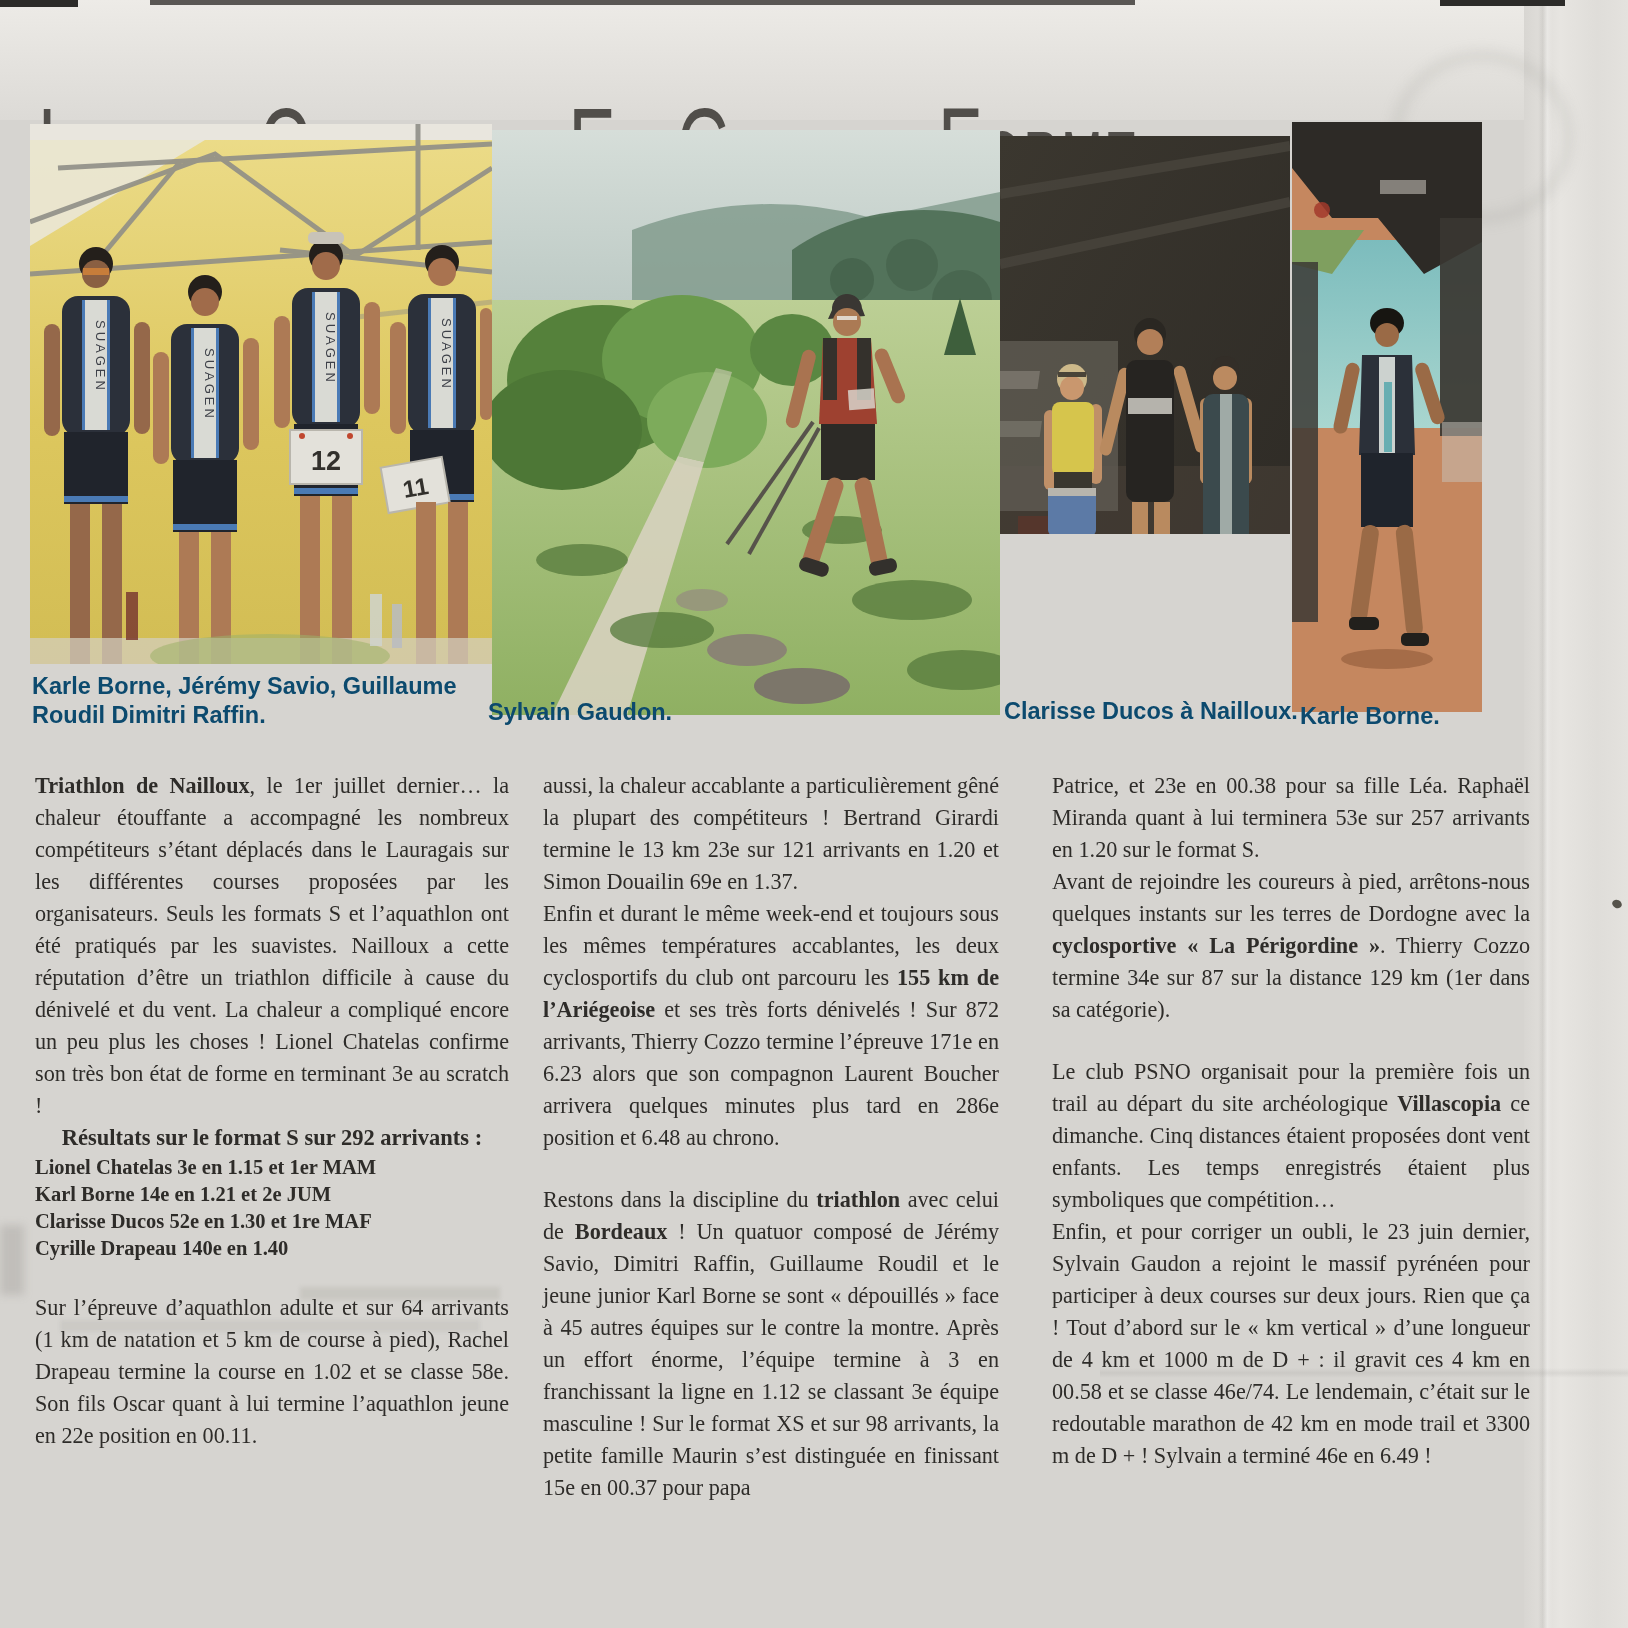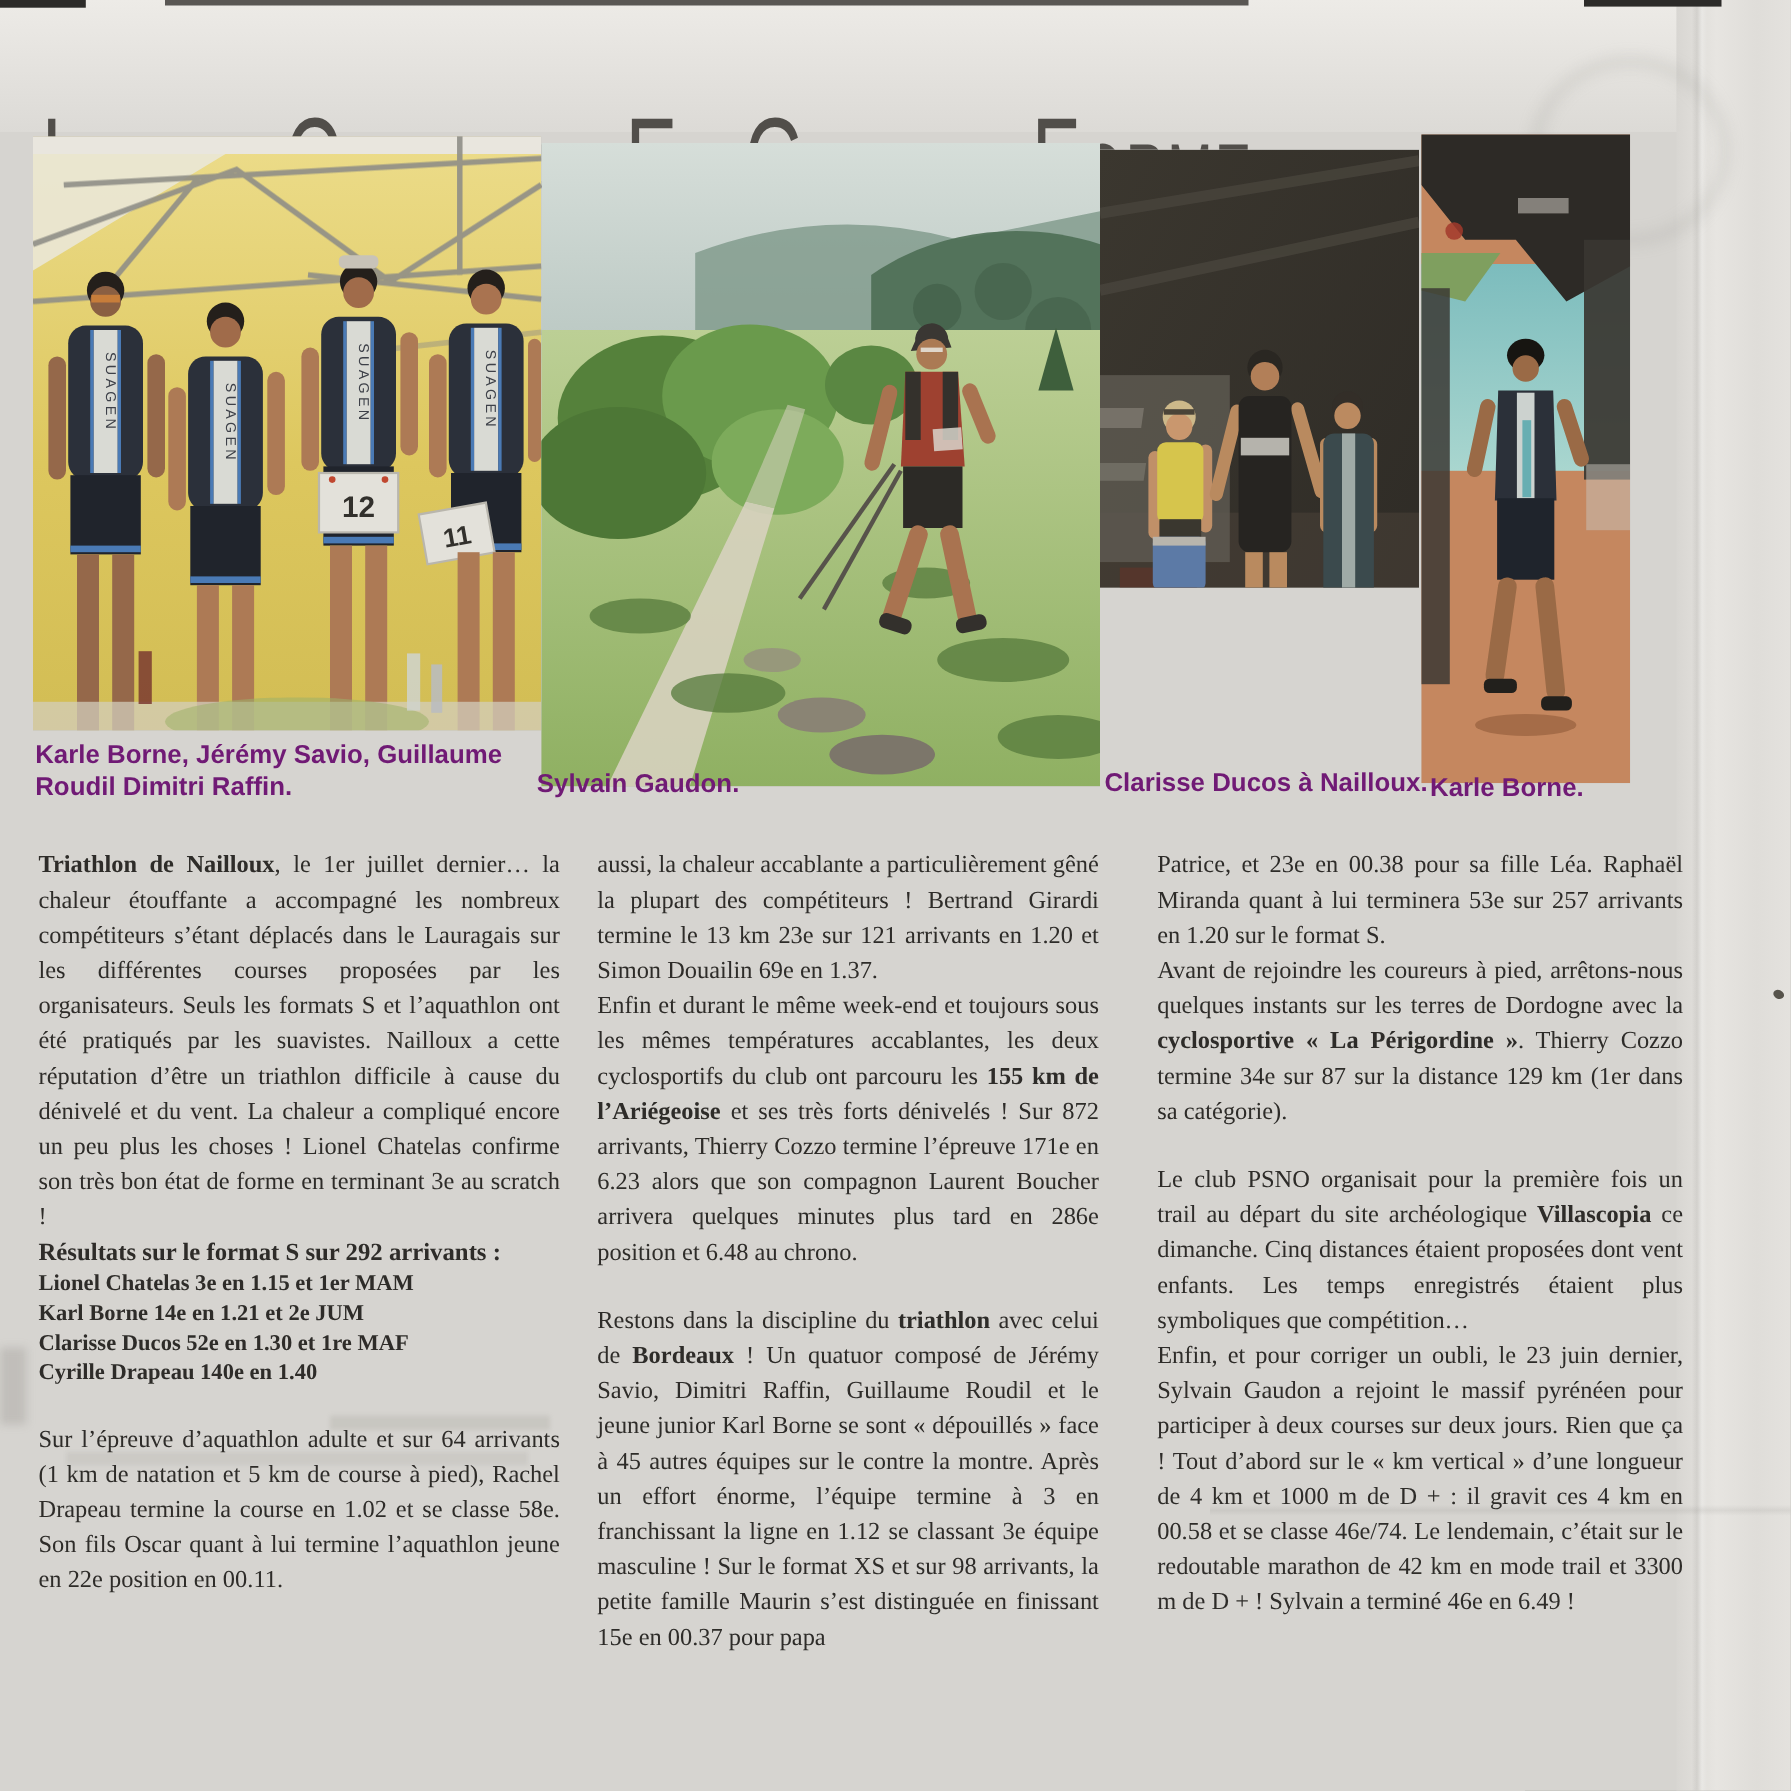--- a/index.html
+++ b/index.html
@@ -31,32 +31,32 @@
          font-size:114px;font-variant:small-caps;letter-spacing:3px;color:#514e4a;
          transform:scaleX(.62);transform-origin:left top;}
   
   .photo{position:absolute;overflow:hidden;background:#c9c7c3;}
   .photo svg{display:block;}
   #photo-team{left:30px;top:124px;width:462px;height:540px;}
   #photo-trail{left:492px;top:130px;width:508px;height:585px;}
   #photo-podium{left:1000px;top:136px;width:290px;height:398px;}
   #photo-finish{left:1292px;top:122px;width:190px;height:590px;}
   .caption{position:absolute;font-family:"Liberation Sans",sans-serif;font-weight:700;
-           font-size:23.5px;line-height:1.24;color:#701a75;}
+           font-size:23.5px;line-height:1.24;color:#0c4a6e;}
   #cap-team{left:32px;top:672px;width:468px;}
   #cap-trail{left:488px;top:698px;width:380px;}
   #cap-podium{left:1004px;top:697px;width:300px;}
   #cap-finish{left:1300px;top:702px;width:220px;}
   
   .col{position:absolute;top:770px;font-size:22.2px;line-height:32px;text-align:justify;}
   #col-1{left:35px;width:474px;}
   #col-2{left:543px;width:456px;}
   #col-3{left:1052px;width:478px;}
   .blk{margin:0;}
-  .blk.head{font-weight:700;text-align:left;font-size:22.5px;}
+  .blk.head{font-weight:700;text-align:center;font-size:22.5px;}
   .blk.result{font-size:20.5px;line-height:27px;text-align:left;font-weight:bold;}
   .blk.gap{height:30px;}
   .blk b{font-weight:700;}
 </style>
 </head>
 <body>
 
 <div class="page">
 
   <div class="top-band"></div>

